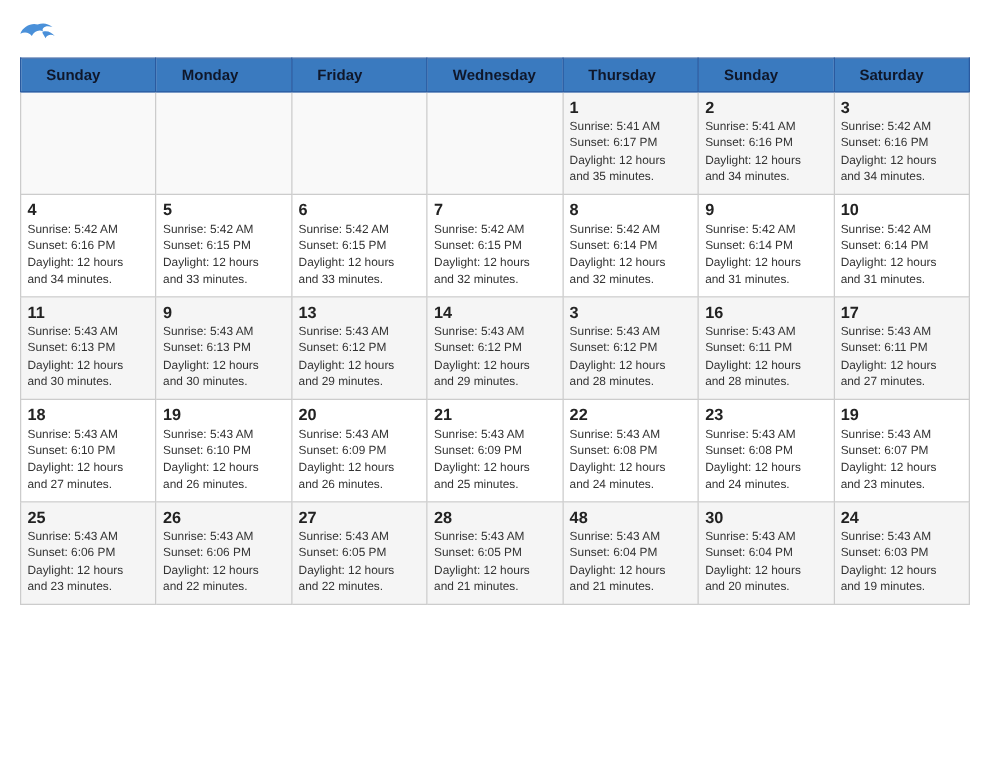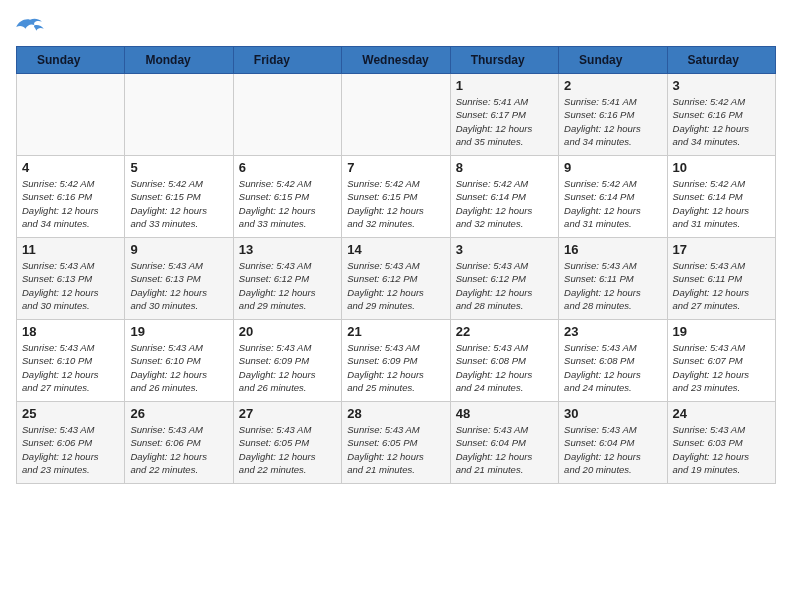--- a/index.html
+++ b/index.html
@@ -80,21 +80,20 @@
       font-size: 13px;
       font-weight: bold;
       display: block;
       margin-bottom: 2px;
       color: #222;
     }
     .day-info {
       font-size: 9.5px;
       color: #333;
       line-height: 1.4;
-      font-style: italic;
     }
     .empty-cell {
       background: #f9f9f9 !important;
     }
   </style>
 </head>
 <body>
 
 <div class="header">
   <div class="logo">

